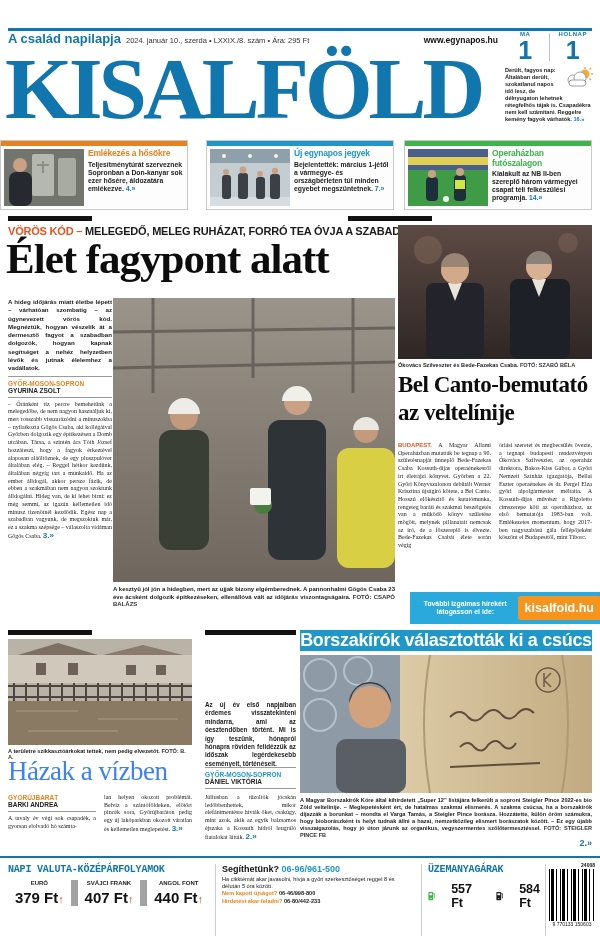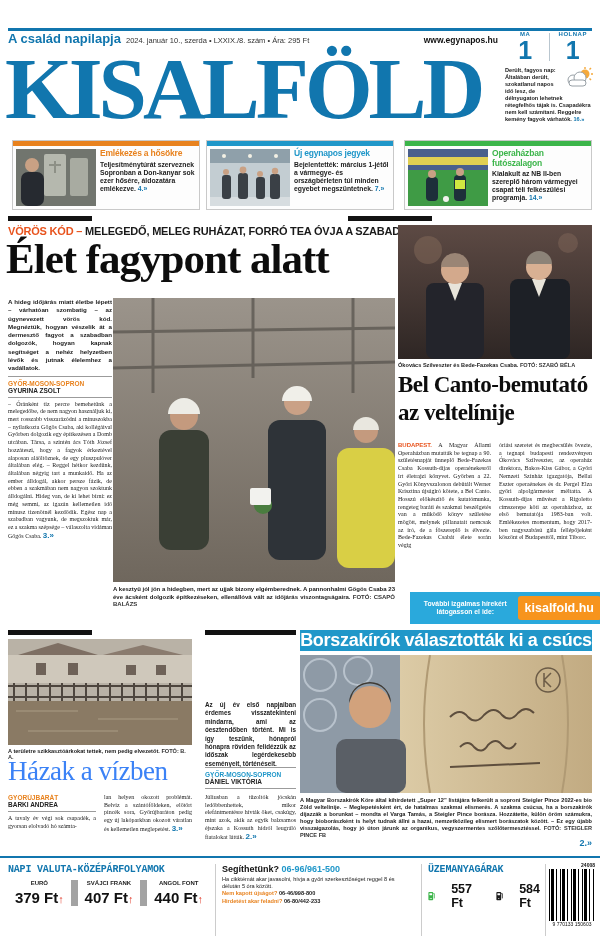--- a/index.html
+++ b/index.html
@@ -146,21 +146,21 @@
               <circle cx="17" cy="11" r="6"></circle>
               <rect x="6" y="13" width="17" height="6" rx="3"></rect>
           </g>
         </svg>
       </span>
       <span>Derült, fagyos nap: Általában derült, szokatlanul napos idő lesz, de délnyugaton lehetnek rétegfelhős tájak is. Csapadékra nem kell számítani. Reggelre kemény fagyok várhatók.</span>
       <span class="pref">16.»</span>
     </div>
   </div>
 
-  <div class="abs teaser" style="left:12px">
+  <div class="abs teaser" style="left:0">
     <div class="t-accent" style="background: rgb(232, 130, 30);"></div>
     <div class="t-flex">
       <svg class="t-img" viewBox="0 0 80 57">
         <rect width="80" height="57" fill="#71756e"></rect>
         <rect x="28" y="5" width="22" height="42" rx="2" fill="#b5b8ae"></rect>
         <rect x="54" y="9" width="18" height="38" rx="2" fill="#a8aba1"></rect>
         <line x1="39" y1="12" x2="39" y2="24" stroke="#8d9086" stroke-width="2"></line>
         <line x1="33" y1="16" x2="45" y2="16" stroke="#8d9086" stroke-width="2"></line>
         <circle cx="16" cy="16" r="7" fill="#c9a184"></circle>
         <rect x="5" y="23" width="23" height="34" rx="7" fill="#262a30"></rect>

